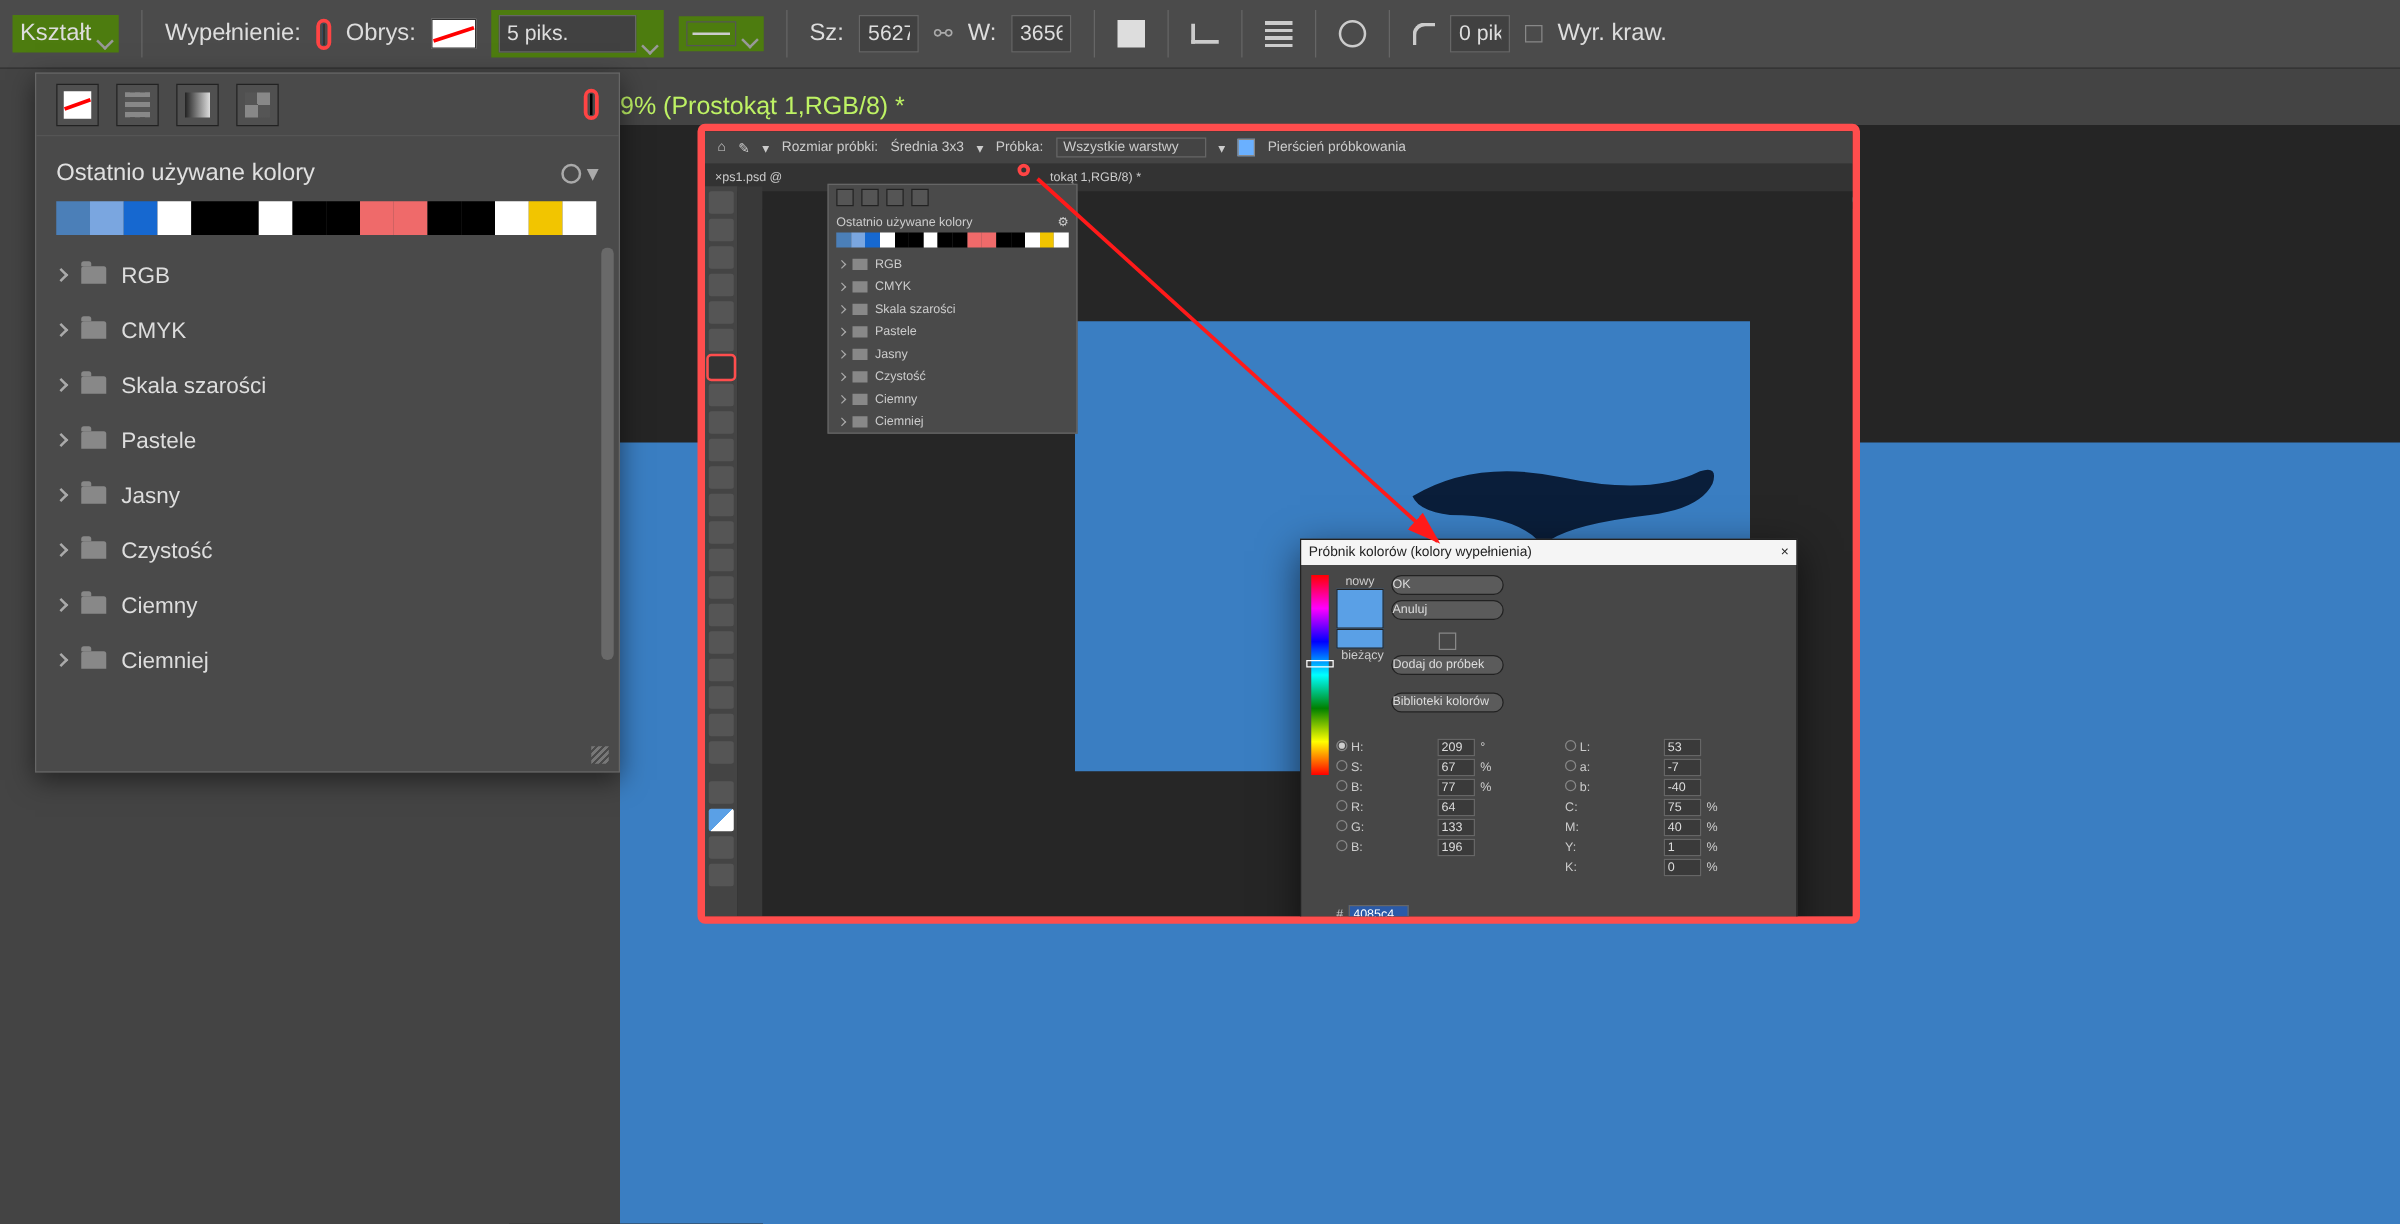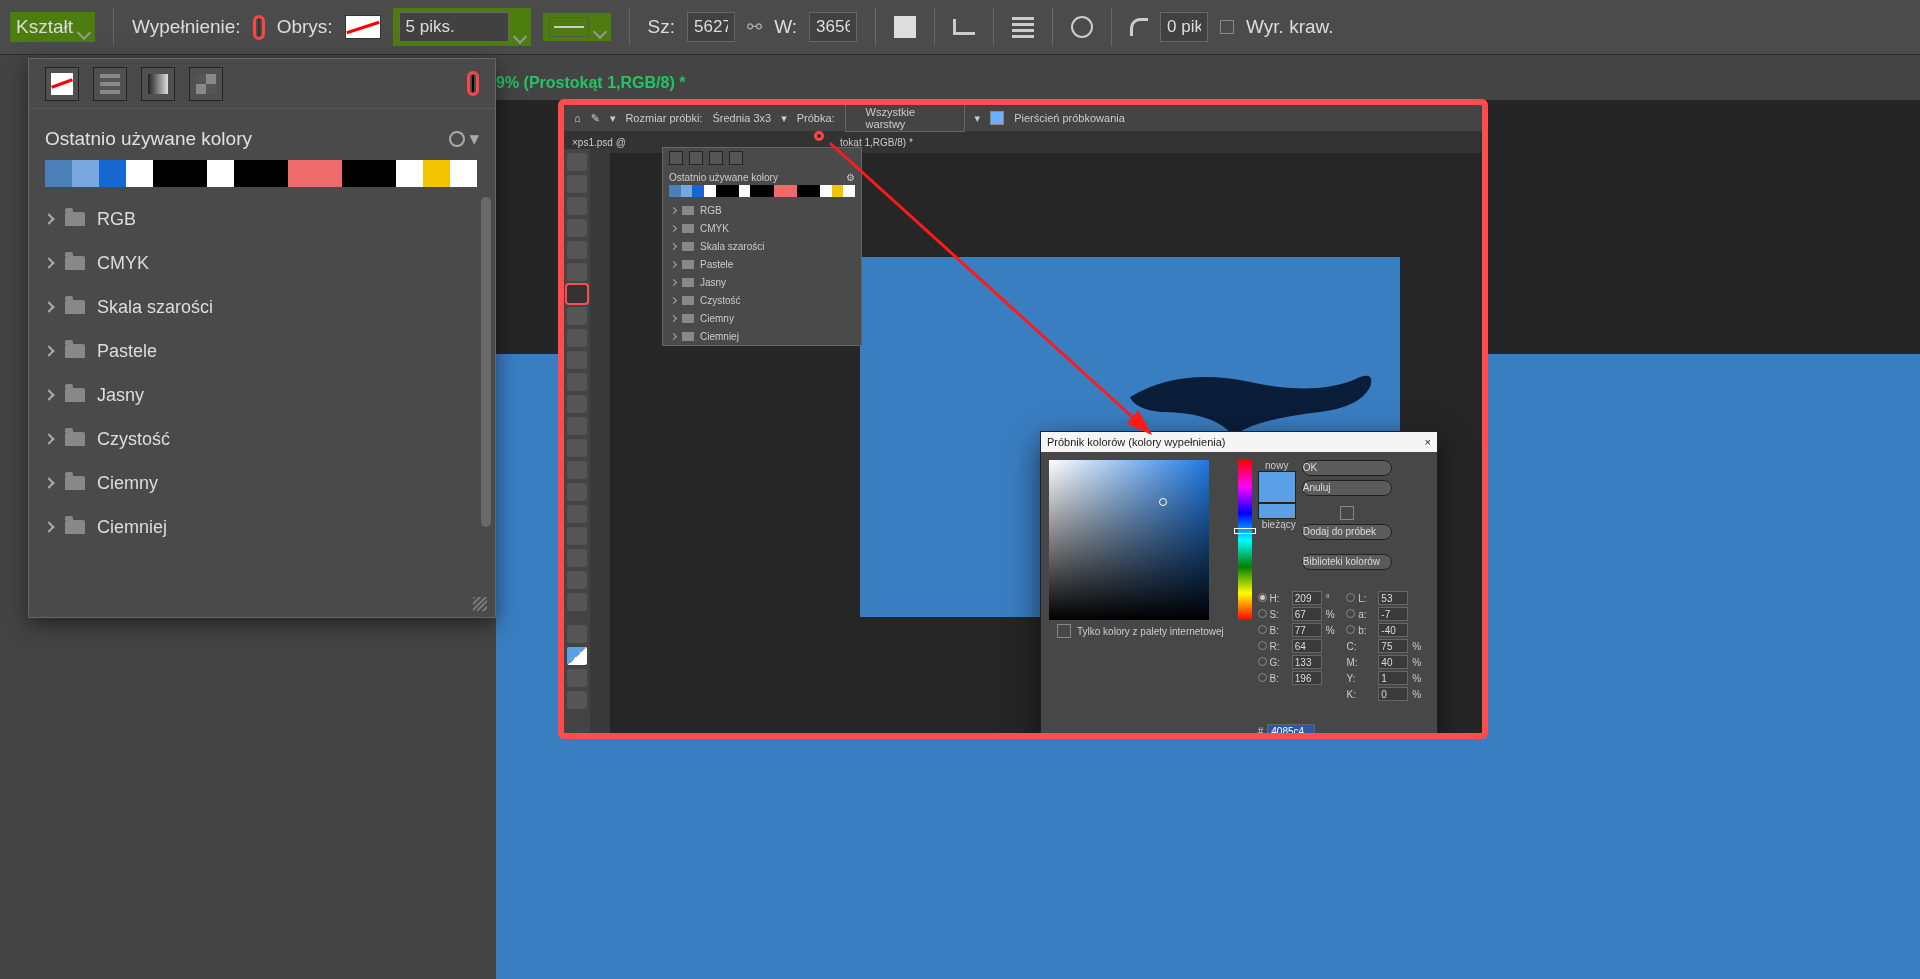--- a/index.html
+++ b/index.html
@@ -10,21 +10,21 @@
   .dropdown{display:flex;align-items:flex-end;gap:6px;background:#4d7c0f;padding:4px 6px}
   .chev{width:10px;height:10px;border-right:2px solid #999;border-bottom:2px solid #999;transform:rotate(45deg);margin-top:-4px}
   .swatchbox{width:36px;height:24px;border:1px solid #333}
   .highlight-red{border:3px solid #ff4444;border-radius:6px;padding:2px}
   .sep{width:1px;height:38px;background:#666;margin:0 6px}
   .numinput{background:#414141;border:1px solid #666;color:#ddd;padding:4px 6px;width:48px;font-size:17px}
   .icon{width:22px;height:22px;display:inline-block}
   .ck{width:14px;height:14px;border:1px solid #888;display:inline-block}
   .linebtn{width:40px;height:20px;border:1px solid #555;display:flex;align-items:center;justify-content:center}
   
-  .tabbar{position:absolute;left:496px;top:74px;font-size:16px;color:#22c55e;font-weight:bold}
+  .tabbar{position:absolute;left:496px;top:74px;font-size:20px;color:#bef264;font-weight:normal}
   
   .fillpanel{position:absolute;left:28px;top:58px;width:468px;height:560px;background:#4a4a4a;border:1px solid #666;box-shadow:0 6px 20px rgba(0,0,0,.5)}
   .fillpanel .row1{height:50px;display:flex;align-items:center;padding:0 16px;gap:14px;border-bottom:1px solid #555}
   .modebtn{width:34px;height:34px;border:1px solid #222;background:#505050;display:flex;align-items:center;justify-content:center}
   .spacer{flex:1}
   .rainbowbox{width:26px;height:26px;background:linear-gradient(45deg,red,orange,yellow,green,cyan,blue,magenta);border:1px solid #000}
   .recenttitle{padding:18px 16px 10px;font-size:19px;color:#e0e0e0;display:flex;align-items:center;justify-content:space-between}
   .gear{width:16px;height:16px;border:2px solid #aaa;border-radius:50%;position:relative}
   .swatchrow{display:flex;gap:0;padding:0 16px 10px}
   .sw{width:27px;height:27px}
@@ -233,21 +233,21 @@
 
 <div class="inset">
   <div class="in-opt">
     <span>⌂</span>
     <span>✎</span>
     <span>▾</span>
     <span>Rozmiar próbki:</span>
     <span>Średnia 3x3</span>
     <span>▾</span>
     <span>Próbka:</span>
-    <span style="width:120px;border:1px solid #666;padding:1px 20px">Wszystkie warstwy</span>
+    <span style="width:120px;border:1px solid #666;padding:1px 5px">Wszystkie warstwy</span>
     <span>▾</span>
     <span class="ck" style="background:#6ab0ff"></span>
     <span>Pierścień próbkowania</span>
   </div>
   <div class="in-tabrow">
     <span class="in-tab">× <span>ps1.psd @</span></span>
     <span style="position:absolute;left:268px" class="in-tab">tokąt 1,RGB/8) *</span>
     <span style="position:absolute;left:250px;top:26px" class="highlight-red"><span class="mp-rain"></span></span>
   </div>
   <div class="ruler" id="hruler" style="position:relative;font-size:8px;color:#888">
@@ -377,29 +377,20 @@
           </div>
         </div>
     </div>
 
     <div class="picker">
       <div class="titlebar">
         <span>Próbnik kolorów (kolory wypełnienia)</span>
         <span>×</span>
       </div>
       <div class="body">
-        <div>
-          <div class="satval">
-              <span class="cur"></span>
-            </div>
-          <div class="webrow">
-            <span class="ck"></span>
-            <span>Tylko kolory z palety internetowej</span>
-          </div>
-        </div>
         <div class="hueslider">
             <span class="hslice" style="top:68px"></span>
           </div>
         <div class="rcol">
           <div class="newold">
             <div>
               <div style="text-align:center">nowy</div>
               <div class="no-sw" style="background:#5aa0e6"></div>
               <div class="no-sw" style="background:#5aa0e6;height:16px"></div>
               <div style="text-align:right">bieżący</div>

